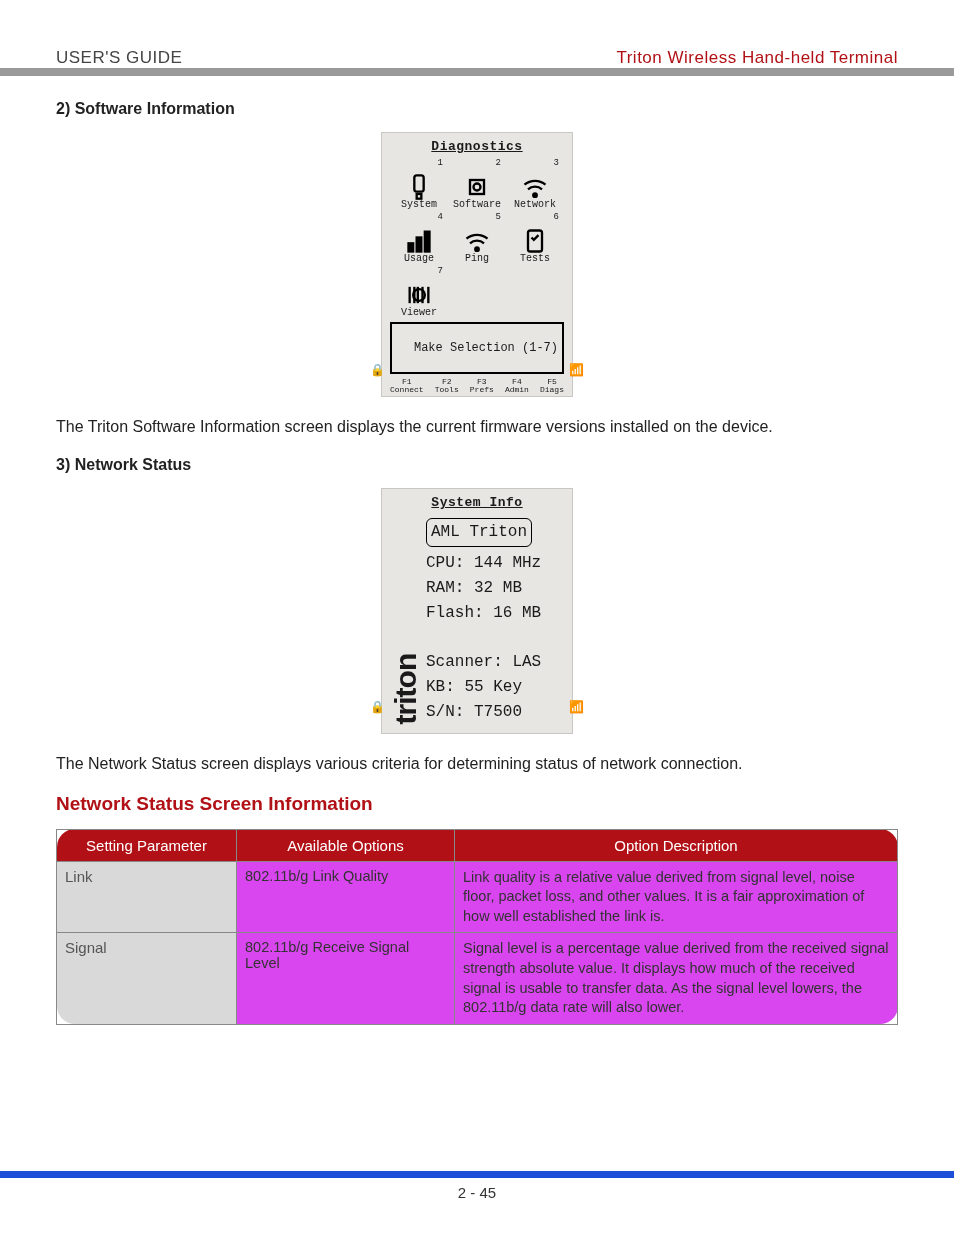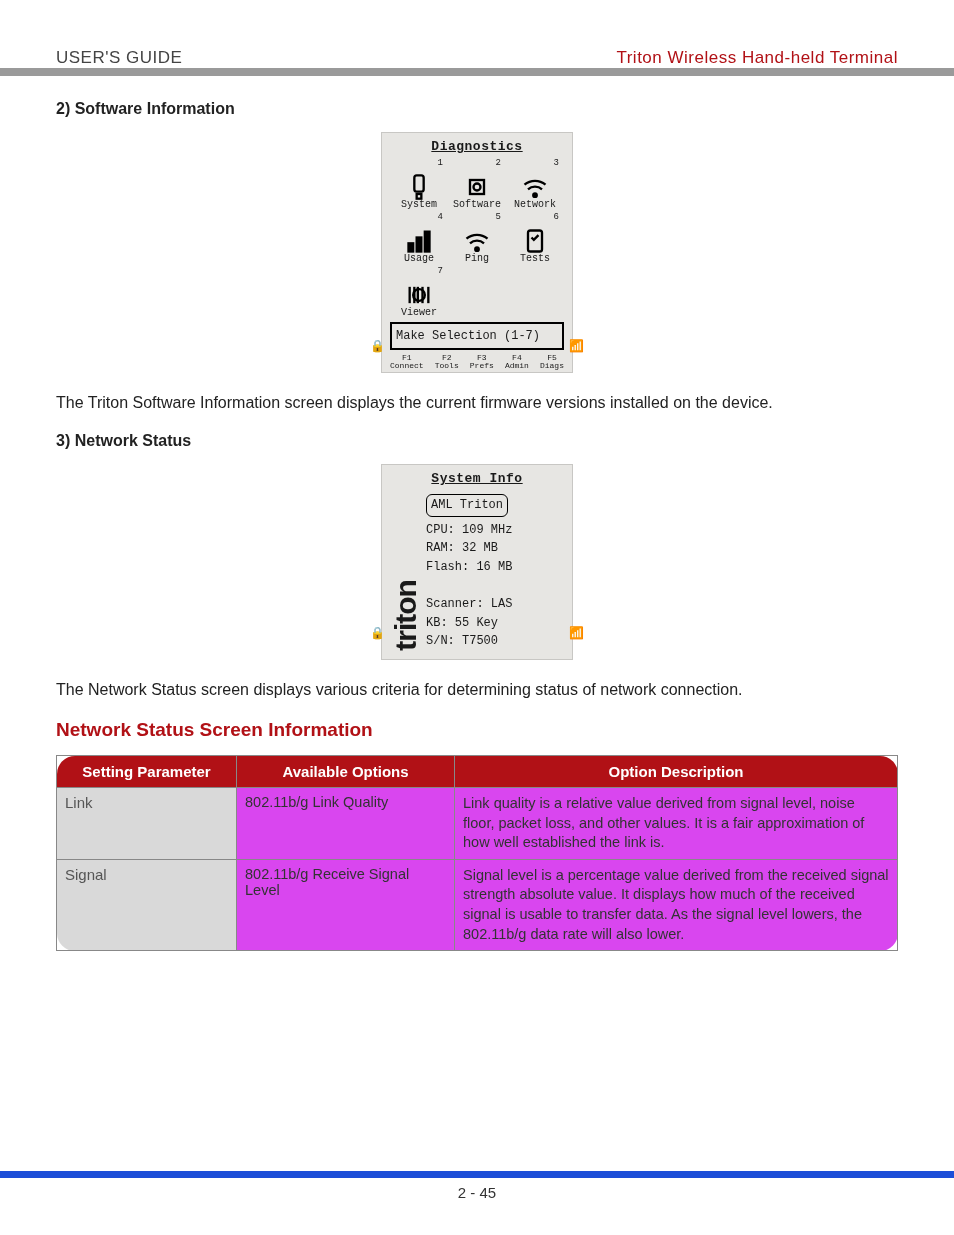--- a/index.html
+++ b/index.html
@@ -34,38 +34,38 @@
   }
   .lcd-title { text-align: center; font-size: 13px; letter-spacing: .5px; text-decoration: underline; margin-bottom: 4px; font-weight: bold; }
 
   
   .diag { width: 192px; }
   .icon-grid { display: grid; grid-template-columns: repeat(3, 56px); grid-auto-rows: 52px; gap: 2px; justify-content: center; }
   .icon-cell { display: flex; flex-direction: column; align-items: center; justify-content: flex-end; font-size: 10px; position: relative; }
   .icon-cell .num { position: absolute; top: 0; right: 4px; font-size: 9px; }
   .glyph { width: 28px; height: 24px; display: flex; align-items: center; justify-content: center; }
   .glyph svg { stroke: #000; fill: none; stroke-width: 2; }
-  .diag-status { border: 2px solid #000; margin: 4px 2px 4px 2px; padding: 5px 4px; font-size: 12px; }
+  .diag-status { border: 2px solid #000; margin: 4px 2px 4px 2px; padding: 17px 4px; font-size: 12px; text-align: right; }
   .softkeys { display: flex; justify-content: space-between; font-size: 8px; padding: 0 2px; }
   .softkeys span { text-align: center; line-height: 1; }
   .side-icon { position: absolute; font-size: 12px; }
   .side-icon.lock { left: -12px; bottom: 18px; }
   .side-icon.ant { right: -12px; bottom: 18px; }
 
   
   .sysinfo { width: 192px; }
   .sysinfo-body { display: flex; gap: 8px; padding: 4px 6px 6px 6px; }
   .triton-logo { writing-mode: vertical-rl; transform: rotate(180deg); font-family: "Arial Black", sans-serif; font-weight: 900; font-size: 30px; letter-spacing: -1px; line-height: .8; }
-  .sys-lines { font-size: 12px; line-height: 1.55; flex: 1; }
+  .sys-lines { font-size: 16px; line-height: 1.55; flex: 1; }
   .sys-lines .boxed { border: 1px solid #000; border-radius: 6px; padding: 1px 4px; display: inline-block; margin-bottom: 4px; }
 
   
   table.status { width: 100%; border-collapse: collapse; font-size: 15px; }
   table.status thead th {
-    background: #b11116; color: #fff; font-weight: bold; text-align: center;
+    background: #b11116; color: #fff; font-weight: normal; text-align: center;
     padding: 7px 8px; border: 1px solid #888;
   }
   table.status thead th:first-child { border-top-left-radius: 18px; }
   table.status thead th:last-child  { border-top-right-radius: 18px; }
   table.status tbody td {
     border: 1px solid #888; padding: 6px 8px; vertical-align: top;
     background: #d946ef; color: #333;
   }
   table.status tbody tr:last-child td:first-child { border-bottom-left-radius: 18px; }
   table.status tbody tr:last-child td:last-child  { border-bottom-right-radius: 18px; }
@@ -192,21 +192,21 @@
 
   <div class="fig-wrap">
     <div class="lcd sysinfo">
       <span class="side-icon lock">🔒</span>
       <span class="side-icon ant">📶</span>
       <div class="lcd-title">System Info</div>
       <div class="sysinfo-body">
         <div class="triton-logo">triton</div>
         <div class="sys-lines" id="sys-lines">
           <span class="boxed">AML Triton</span>
-        <div>CPU: 109 MHz</div><div>RAM:  32 MB</div><div>Flash: 16 MB</div><div>&nbsp;</div><div>Scanner: LAS</div><div>KB: 55 Key</div><div>S/N: T7500</div></div>
+        <div>CPU: 144 MHz</div><div>RAM:  32 MB</div><div>Flash: 16 MB</div><div>&nbsp;</div><div>Scanner: LAS</div><div>KB: 55 Key</div><div>S/N: T7500</div></div>
       </div>
     </div>
   </div>
 
   <div class="body-text">The Network Status screen displays various criteria for determining status of network connection.</div>
 
   <div class="red-subheading">Network Status Screen Information</div>
 
   <table class="status">
     <thead>

